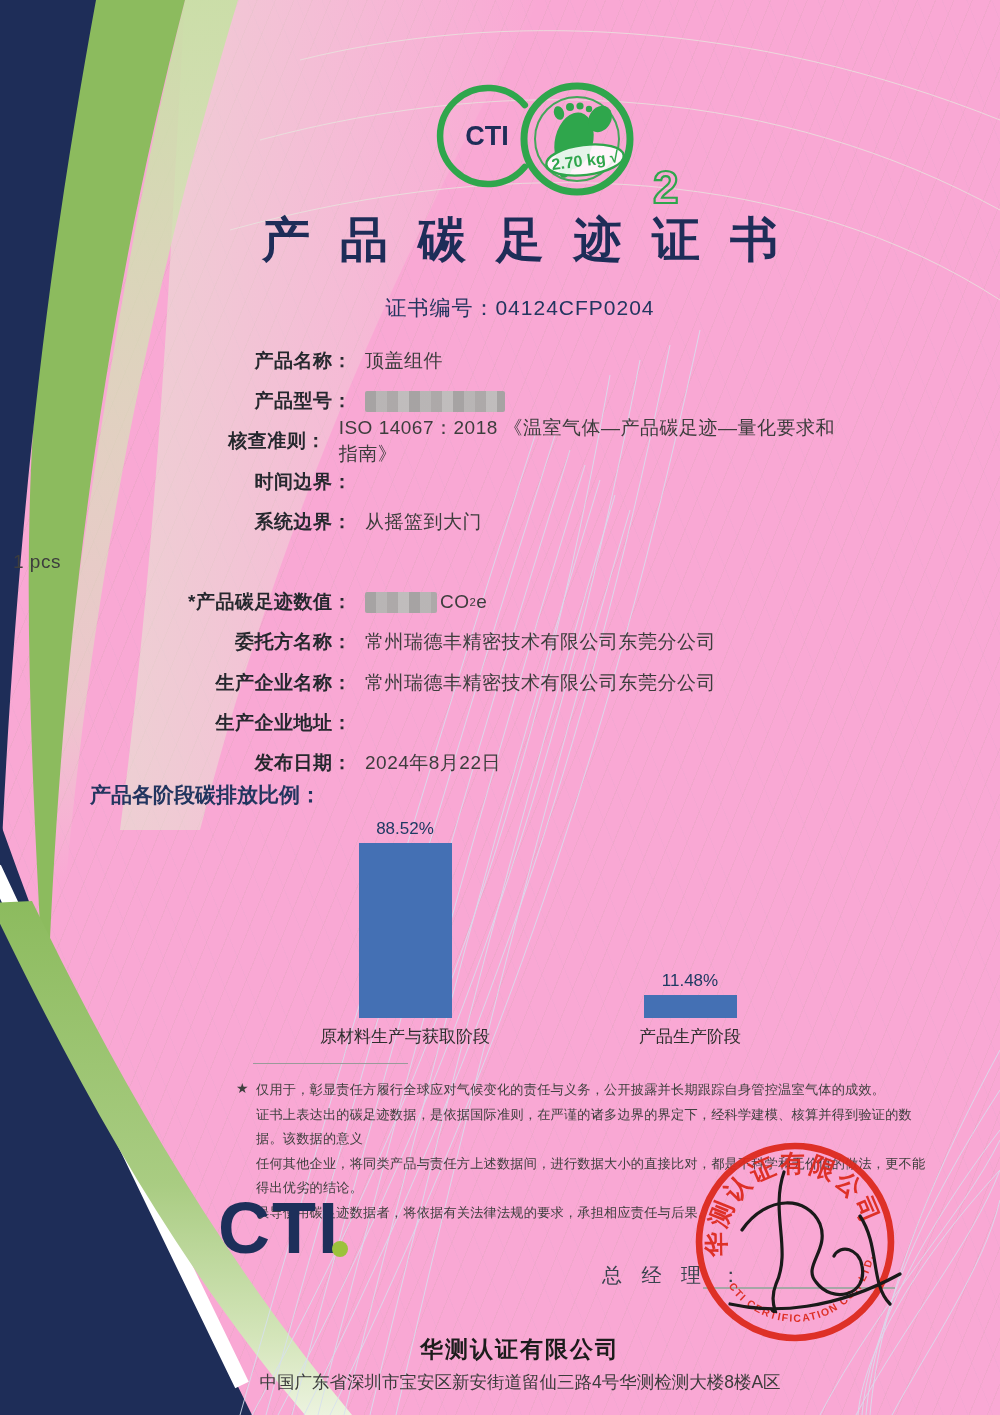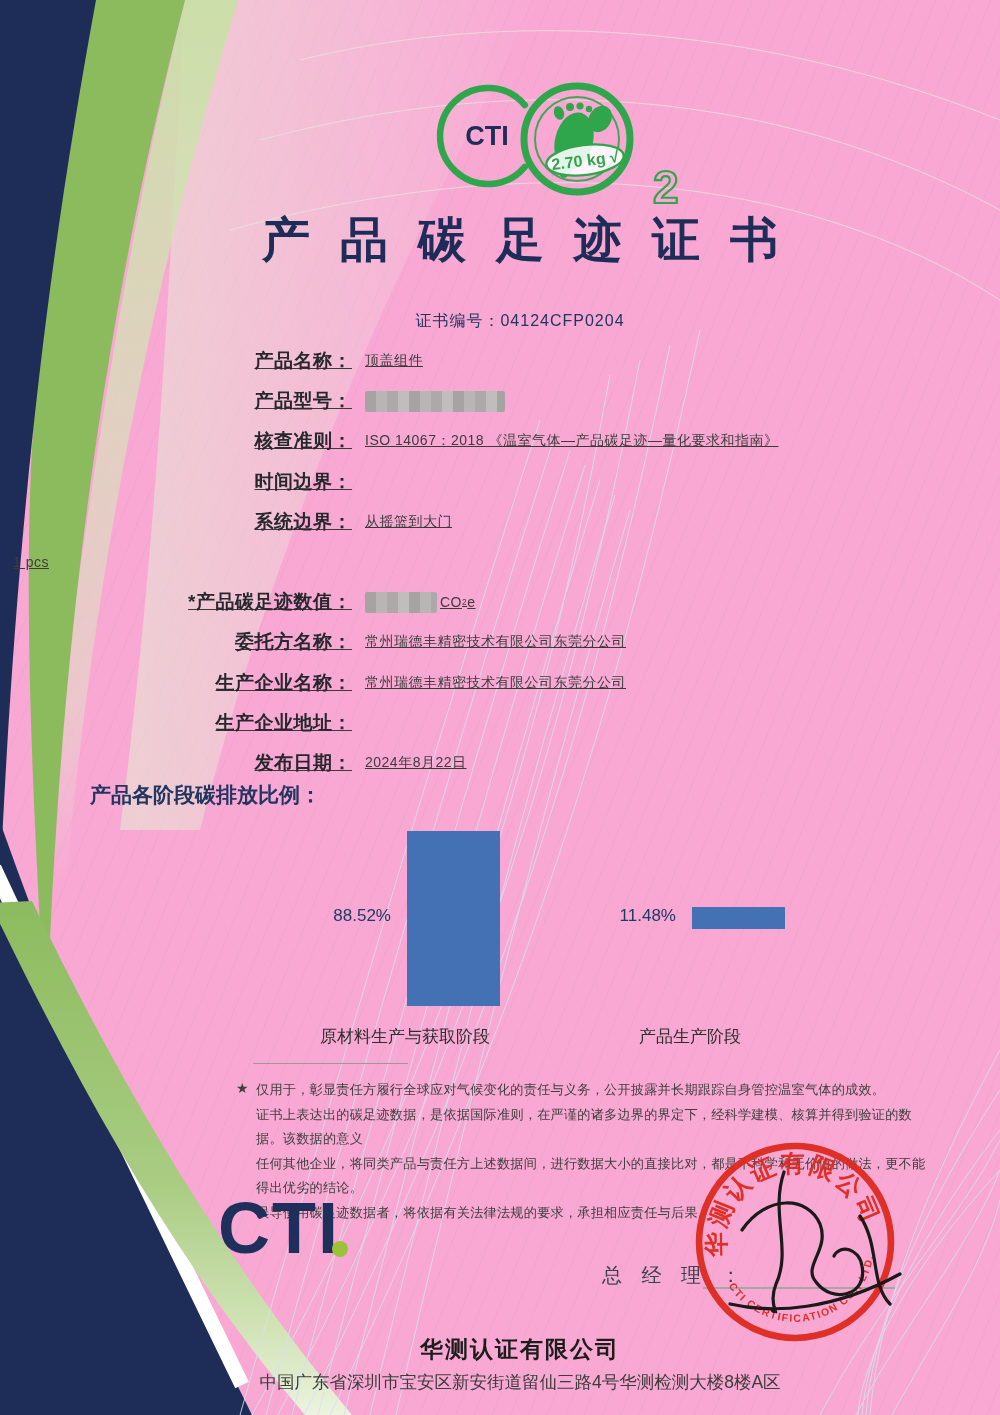--- a/index.html
+++ b/index.html
@@ -25,47 +25,47 @@
   
   .logo-wrap{position:absolute; left:425px; top:55px; width:280px; height:160px;}
 
   
   .title{
     position:absolute; left:90px; top:208px; width:860px;
     text-align:center; font-size:48px; font-weight:700; color:var(--navy);
     letter-spacing:30px; padding-left:30px; box-sizing:border-box;
   }
   .certno{
-    position:absolute; left:90px; top:311px; width:860px; text-align:center;
-    font-size:16px; color:#22355f; letter-spacing:1px;
-  }
-
-  
-  .fields{position:absolute; left:0; top:341px; width:852px;text-decoration:underline;}
+    position:absolute; left:90px; top:294px; width:860px; text-align:center;
+    font-size:21px; color:#22355f; letter-spacing:1px;
+  }
+
+  
+  .fields{position:absolute; left:0; top:341px; width:852px;}
   .row{display:flex; align-items:center; height:40.2px;}
   .flabel{width:352px; text-align:right; font-size:19px; font-weight:700; color:#26282e; letter-spacing:0.5px;}
-  .fvalue{margin-left:13px; font-size:14px; color:#3d3d3d; letter-spacing:0.5px; display:flex; align-items:center;}
+  .fvalue{margin-left:13px; font-size:19px; color:#3d3d3d; letter-spacing:0.5px; display:flex; align-items:center;}
   .fvalue sub{font-size:0.6em;}
   .mosaic{
     height:21px; border-radius:2px; filter:blur(0.7px);
     background:
       repeating-linear-gradient(90deg, #c7c5c5 0 11px, #dddbdb 11px 22px, #cfcccc 22px 33px, #e6e4e4 33px 44px),
       #d5d3d3;
     background-blend-mode:multiply;
   }
   .mosaic.model{width:140px;}
   .mosaic.cfpv{width:72px; margin-right:3px;}
 
   
   .chart-title{
     position:absolute; left:90px; top:781px; width:860px; text-align:left;
     font-size:21px; font-weight:700; color:#22355f;
   }
   .bar-group{position:absolute; width:190px; top:818px; text-align:center;}
-  .bar-area{height:200px; display:flex; flex-direction:row; justify-content:flex-end; align-items:center;gap:16px;}
+  .bar-area{height:200px; display:flex; flex-direction:column; justify-content:flex-end; align-items:center;}
   .pct{font-size:17px; color:#1f3a63; margin-bottom:4px;}
   .bar{width:93px; background:var(--bar-blue);}
   .cat{margin-top:7px; font-size:17px; color:#2e2e2e; font-weight:500; white-space:nowrap;}
 
   
   .foot-rule{position:absolute; left:253px; top:1063px; width:155px; height:1px; background:#9a9a9a;}
   .foot-star{position:absolute; left:236px; top:1080px; font-size:14px; color:#3f3f3f;}
   .footnote{
     position:absolute; left:256px; top:1078px; width:676px;
     font-size:13.2px; line-height:24.5px; color:#404040; letter-spacing:0.2px;

